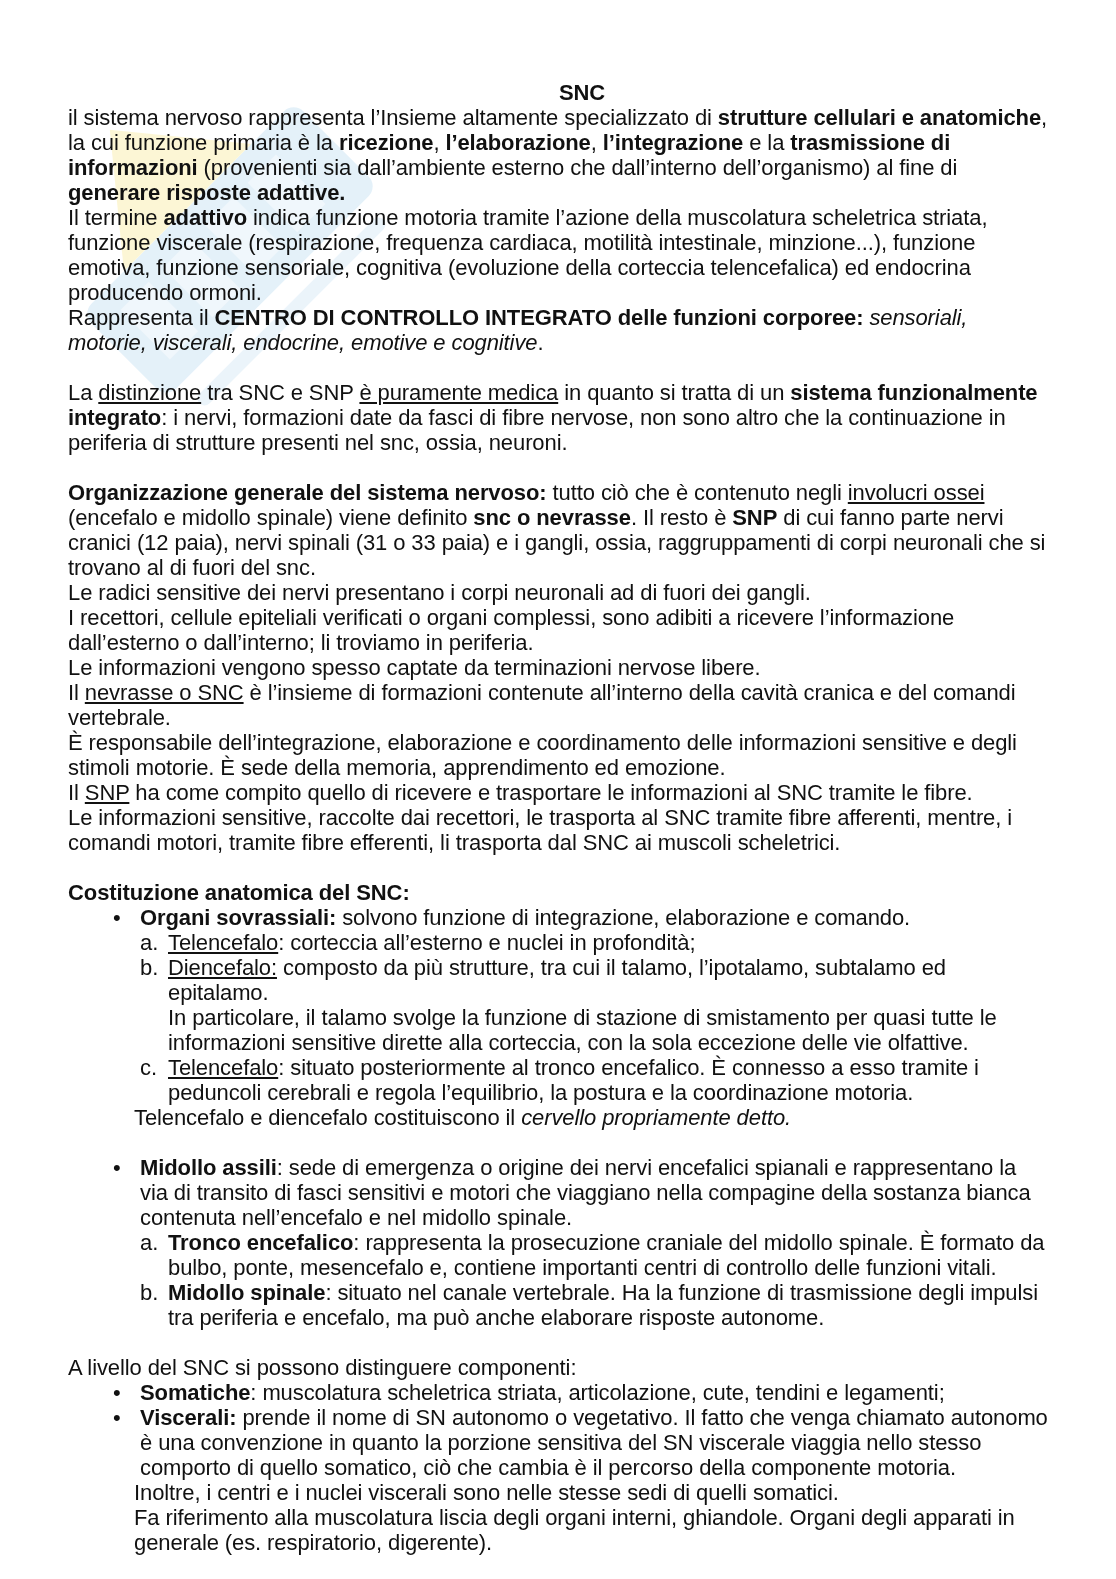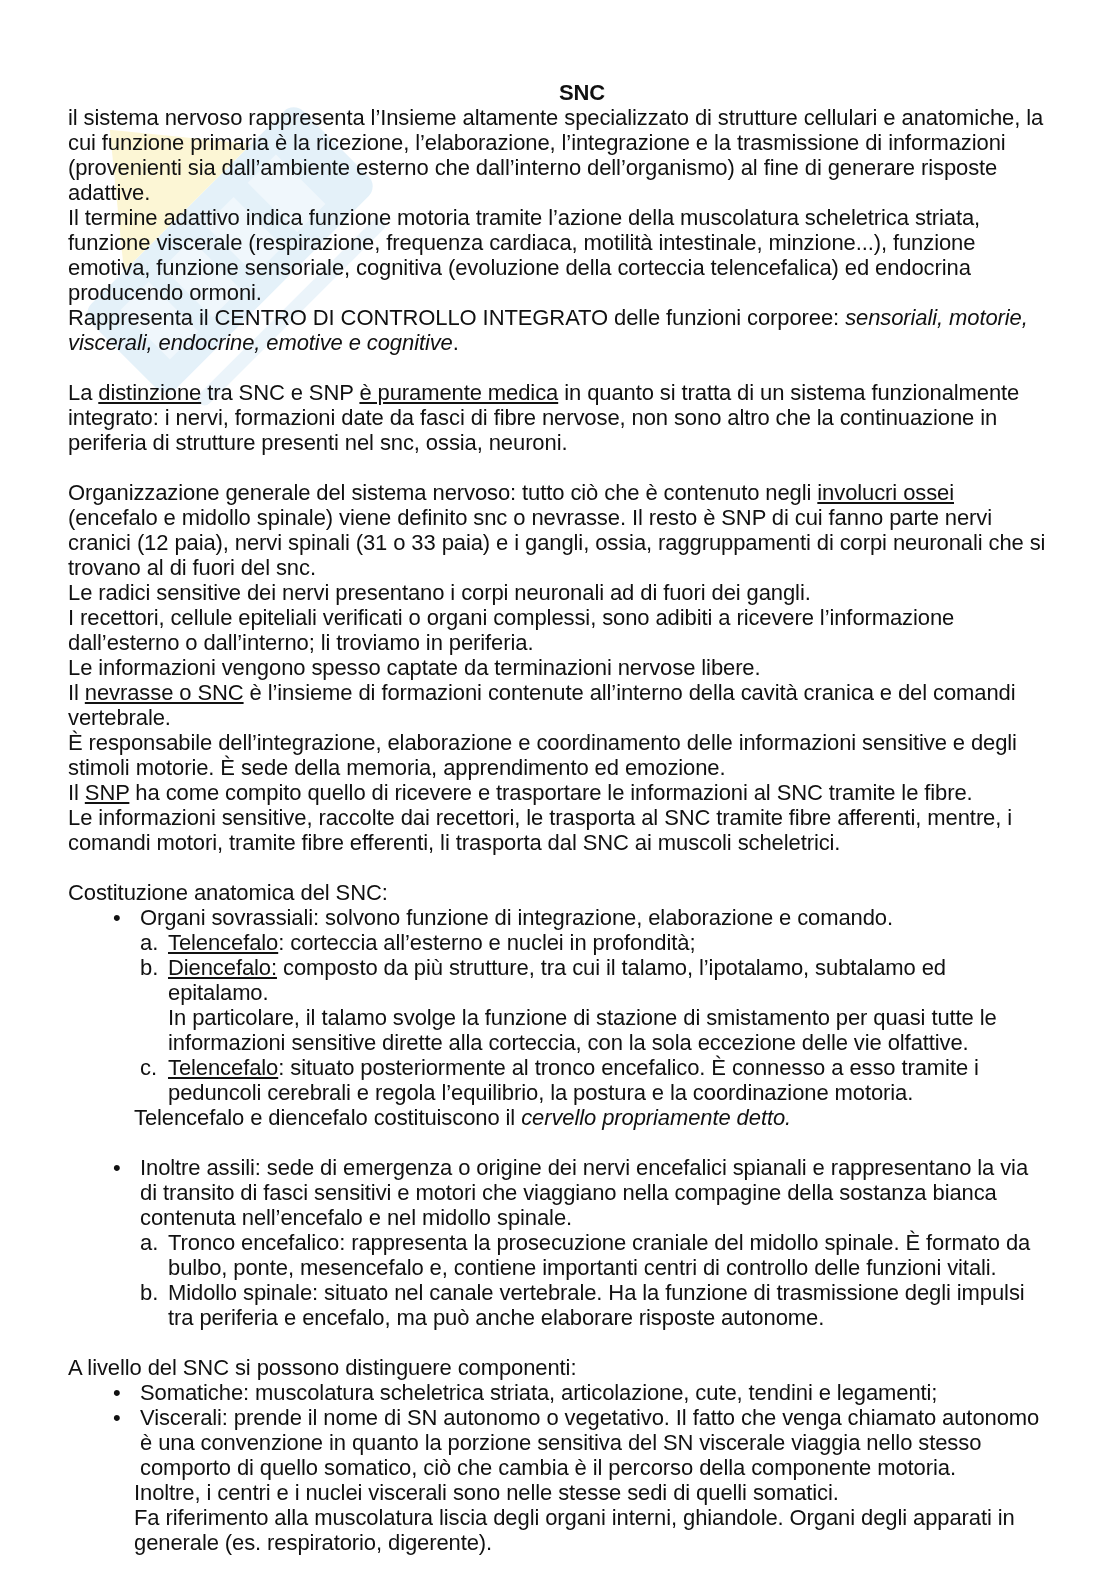--- a/index.html
+++ b/index.html
@@ -5,21 +5,21 @@
     html, body { margin: 0; padding: 0; background: #ffffff; }
     body { width: 1116px; height: 1579px; position: relative; overflow: hidden;
            font-family: "Liberation Sans", "DejaVu Sans", sans-serif; color: #111; }
     .watermark { position: absolute; left: 20px; top: 40px; width: 420px; height: 420px;
                  pointer-events: none; z-index: 0; }
     .page { position: absolute; left: 68px; top: 68px; width: 980px; z-index: 1;
             font-size: 22px; line-height: 25px; letter-spacing: -0.1px; margin-top: 12px; }
     .title { text-align: center; font-weight: bold; margin-left: 48px; height: 25px; }
     p { margin: 0; }
     .gap { height: 25px; }
-    b { font-weight: normal; }
+    b { font-weight: bold; }
     u { text-decoration: underline; text-underline-offset: 2px; }
     i { font-style: italic; }
     ul.bullets { list-style: none; margin: 0; padding: 0; }
     ul.bullets > li { position: relative; padding-left: 72px; }
     ul.bullets > li > .dot { position: absolute; left: 45px; top: 0; }
     ol.sub { list-style: none; margin: 0; padding: 0; }
     ol.sub > li { position: relative; padding-left: 100px; }
     ol.sub > li > .letter { position: absolute; left: 72px; top: 0; }
     .indent66 { padding-left: 66px; }
   </style>
@@ -85,21 +85,21 @@
       <u>Telencefalo</u><span>: situato posteriormente al tronco encefalico. È connesso a esso tramite i peduncoli cerebrali e regola l’equilibrio, la postura e la coordinazione motoria.</span>
     </li>
   </ol>
   <p class="indent66"><span>Telencefalo e diencefalo costituiscono il </span><i>cervello propriamente detto.</i></p>
 
   <div class="gap"></div>
 
   <ul class="bullets">
     <li>
       <span class="dot">•</span>
-      <b>Inoltre assili</b><span>: sede di emergenza o origine dei nervi encefalici spianali e rappresentano la via di transito di fasci sensitivi e motori che viaggiano nella compagine della sostanza bianca contenuta nell’encefalo e nel midollo spinale.</span>
+      <b>Midollo assili</b><span>: sede di emergenza o origine dei nervi encefalici spianali e rappresentano la via di transito di fasci sensitivi e motori che viaggiano nella compagine della sostanza bianca contenuta nell’encefalo e nel midollo spinale.</span>
     </li>
   </ul>
   <ol class="sub">
     <li>
       <span class="letter">a.</span>
       <b>Tronco encefalico</b><span>: rappresenta la prosecuzione craniale del midollo spinale. È formato da bulbo, ponte, mesencefalo e, contiene importanti centri di controllo delle funzioni vitali.</span>
     </li>
     <li>
       <span class="letter">b.</span>
       <b>Midollo spinale</b><span>: situato nel canale vertebrale. Ha la funzione di trasmissione degli impulsi tra periferia e encefalo, ma può anche elaborare risposte autonome.</span>

